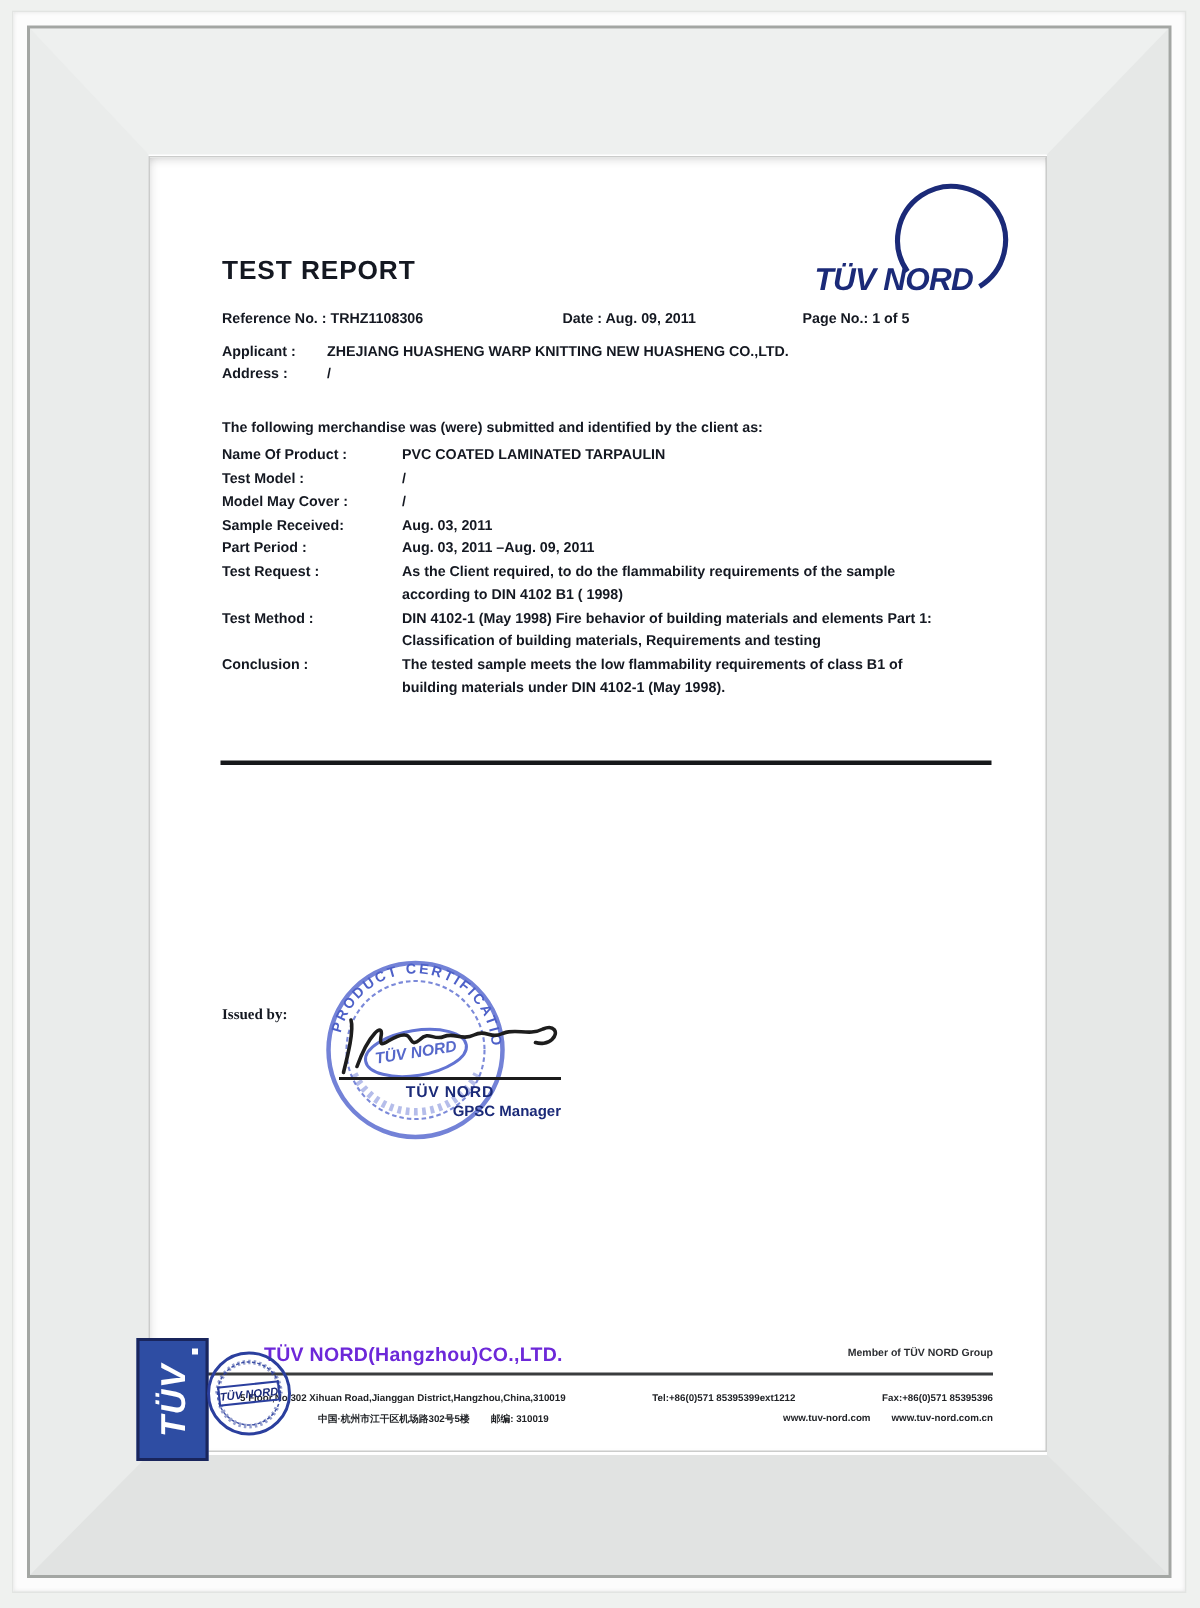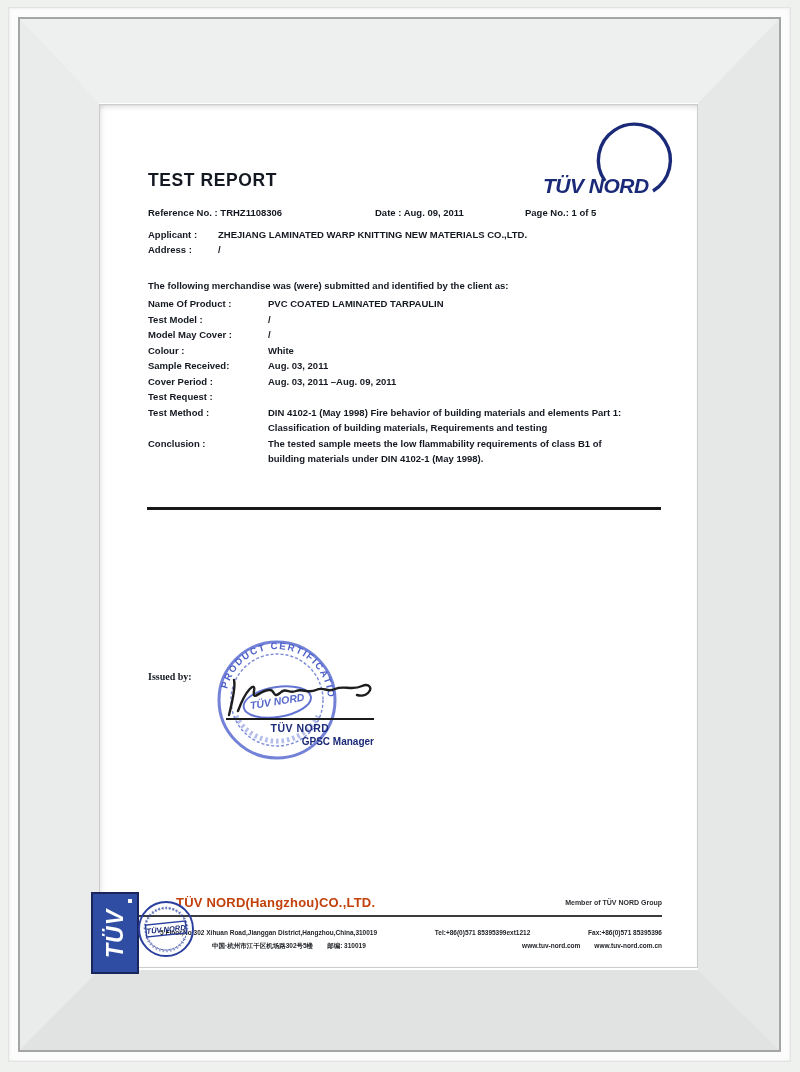--- a/index.html
+++ b/index.html
@@ -13,37 +13,37 @@
        border-color:#eef0ef #e6e8e7 #e1e3e2 #eaecdb;
        border-left-color:#eaeceb;background:#ffffff;}
   .paper{position:absolute;left:100px;top:105px;width:597px;height:862px;background:#ffffff;
          box-shadow:0 0 0 1px rgba(160,163,160,.55), inset 0 5px 7px -5px rgba(0,0,0,.22), inset 5px 0 7px -5px rgba(0,0,0,.13);}
   
   .logo-svg{position:absolute;right:22px;top:12px;}
   .title{position:absolute;left:48px;top:65px;font-size:17.5px;font-weight:bold;letter-spacing:.6px;color:#141821;}
   .refrow{position:absolute;left:48px;top:102px;width:516px;height:14px;font-size:9.5px;font-weight:bold;color:#141821;}
   .refrow .ref{position:absolute;left:0;}
   .refrow .date{position:absolute;left:227px;}
-  .refrow .page{position:absolute;left:377px;}
+  .refrow .page{position:absolute;left:387px;}
   .kv{position:absolute;left:48px;font-size:9.5px;font-weight:bold;color:#141821;}
   .kv .v{position:absolute;left:70px;top:0;white-space:nowrap;}
   .intro{position:absolute;left:48px;top:175px;font-size:9.5px;font-weight:bold;color:#141821;}
   .details{position:absolute;left:48px;top:191px;width:520px;font-size:9.5px;font-weight:bold;color:#141821;}
   .drow{display:grid;grid-template-columns:120px 400px;line-height:15.5px;}
   .dval{white-space:pre-line;}
   .thickline{position:absolute;left:47px;top:402px;width:514px;height:2.6px;background:#16181a;}
   
   .issued-label{position:absolute;left:48px;top:566px;font-size:10px;font-weight:bold;color:#141821;font-family:Liberation Serif, serif;}
   .stamp{position:absolute;left:113px;top:531px;filter:blur(.4px);}
   .signature{position:absolute;left:120px;top:572px;}
   .sigline{position:absolute;left:126px;top:613px;width:148px;height:2px;background:#1b1b1b;}
   .sig-org{position:absolute;left:126px;top:617px;width:148px;text-align:center;font-size:10.5px;font-weight:bold;color:#1b2a78;letter-spacing:.5px;}
   .sig-role{position:absolute;left:126px;top:631px;width:148px;text-align:right;font-size:10px;font-weight:bold;color:#1b2a78;}
   
-  .f-company{position:absolute;left:76px;top:790px;font-size:13px;font-weight:bold;color:#c2410c;letter-spacing:.2px;}
+  .f-company{position:absolute;left:76px;top:790px;font-size:13px;font-weight:bold;color:#6d28d9;letter-spacing:.2px;}
   .f-underline{position:absolute;left:38px;top:810px;width:524px;height:1.6px;background:#3a3c3e;}
   .f-member{position:absolute;left:400px;top:794px;width:162px;text-align:right;font-size:7px;font-weight:bold;color:#2c2e32;}
   .f-line2{position:absolute;left:60px;top:824px;width:502px;display:flex;justify-content:space-between;font-size:6.5px;font-weight:bold;color:#222428;}
   .f-line3{position:absolute;left:60px;top:837px;width:502px;display:flex;justify-content:space-between;font-size:6.5px;font-weight:bold;color:#222428;}
   .f-line3 .cn{margin-left:52px;}
   .gap{display:inline-block;width:14px;}
   .tuv-box{position:absolute;left:-9px;top:787px;width:44px;height:78px;background:#2e4da3;border:2px solid #19255c;display:flex;align-items:center;justify-content:center;}
   .tuv-box .vert{writing-mode:vertical-rl;transform:rotate(180deg);color:#fff;font-weight:bold;font-size:23px;letter-spacing:1px;font-style:italic;}
   .tuv-box .dot{position:absolute;right:5px;top:5px;width:4px;height:4px;background:#fff;}
   .f-stamp{position:absolute;left:36px;top:794px;filter:blur(.35px);}
@@ -73,21 +73,21 @@
         <span>Aug. 09, 2011</span>
       </span>
       <span class="page">
         <span>Page No.:</span>
         <span>1 of 5</span>
       </span>
     </div>
 
     <div class="kv" style="top:124px;">
       <span>Applicant :</span>
-      <span class="v">ZHEJIANG LAMINATED WARP KNITTING NEW MATERIALS CO.,LTD.</span>
+      <span class="v">ZHEJIANG HUASHENG WARP KNITTING NEW HUASHENG CO.,LTD.</span>
     </div>
     <div class="kv" style="top:139px;">
       <span>Address :</span>
       <span class="v">/</span>
     </div>
 
     <div class="intro">The following merchandise was (were) submitted and identified by the client as:</div>
 
     <div class="details">
       <div class="drow">
@@ -96,33 +96,31 @@
         </div>
       <div class="drow">
           <span class="dlabel">Test Model :</span>
           <span class="dval">/</span>
         </div>
       <div class="drow">
           <span class="dlabel">Model May Cover :</span>
           <span class="dval">/</span>
         </div>
       <div class="drow">
-          <span class="dlabel">Colour :</span>
-          <span class="dval">White</span>
-        </div>
-      <div class="drow">
           <span class="dlabel">Sample Received:</span>
           <span class="dval">Aug. 03, 2011</span>
         </div>
       <div class="drow">
-          <span class="dlabel">Cover Period :</span>
+          <span class="dlabel">Part Period :</span>
           <span class="dval">Aug. 03, 2011 –Aug. 09, 2011</span>
         </div>
       <div class="drow">
           <span class="dlabel">Test Request :</span>
+          <span class="dval">As the Client required, to do the flammability requirements of the sample
+according to DIN 4102 B1 ( 1998)</span>
         </div>
       <div class="drow">
           <span class="dlabel">Test Method :</span>
           <span class="dval">DIN 4102-1 (May 1998) Fire behavior of building materials and elements Part 1:
 Classification of building materials, Requirements and testing</span>
         </div>
       <div class="drow">
           <span class="dlabel">Conclusion :</span>
           <span class="dval">The tested sample meets the low flammability requirements of class B1 of
 building materials under DIN 4102-1 (May 1998).</span>

